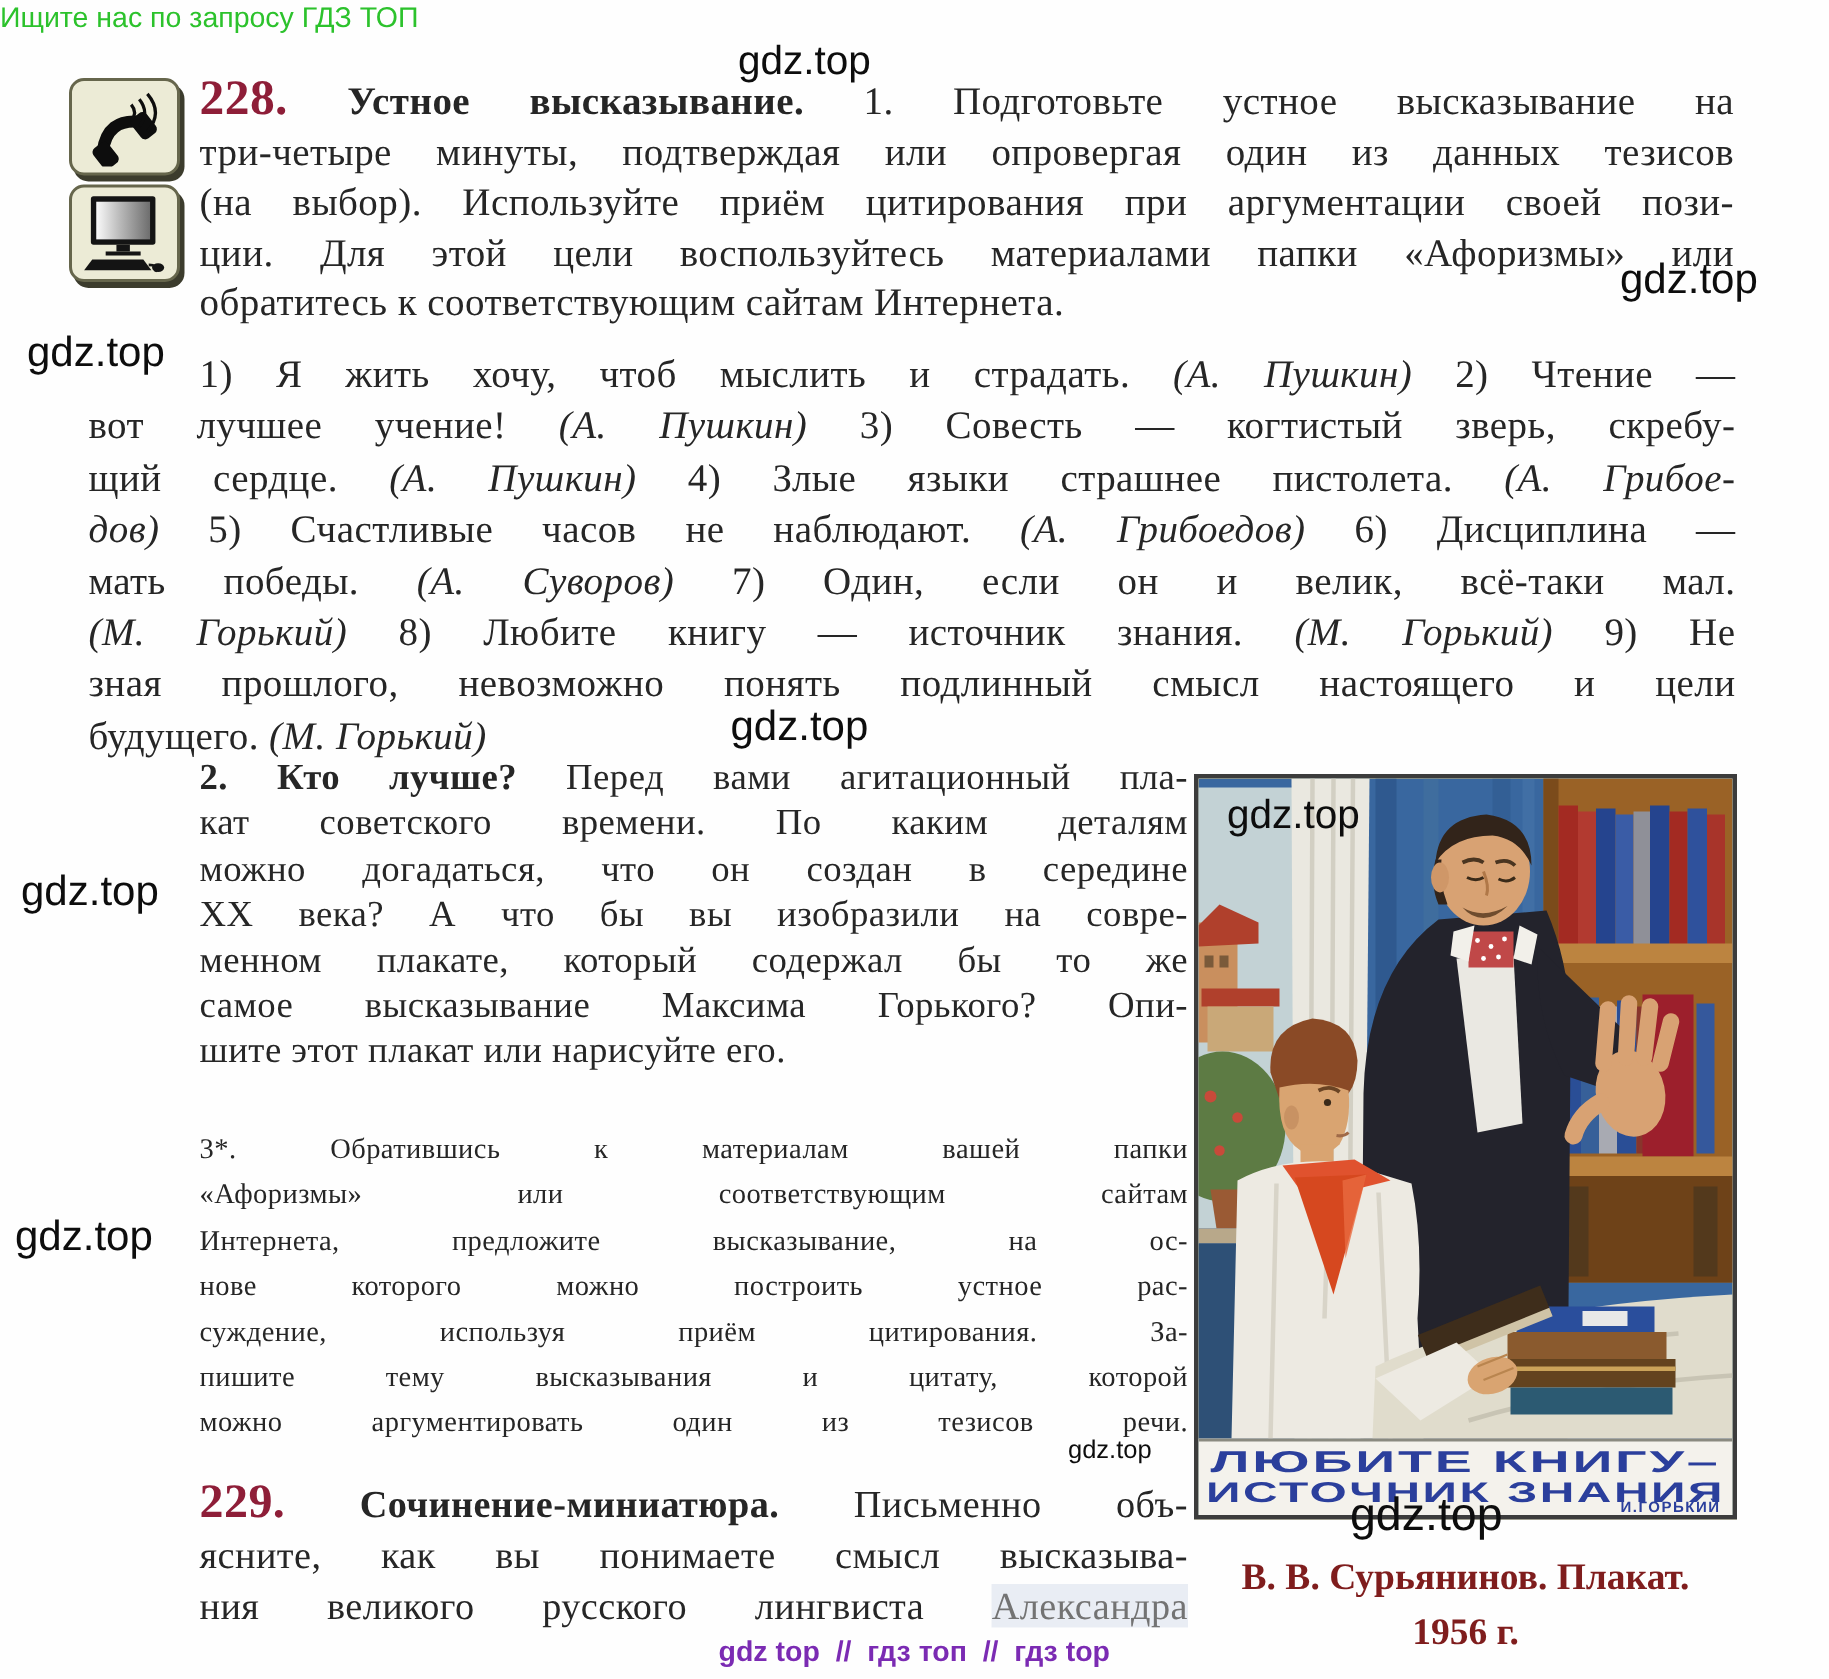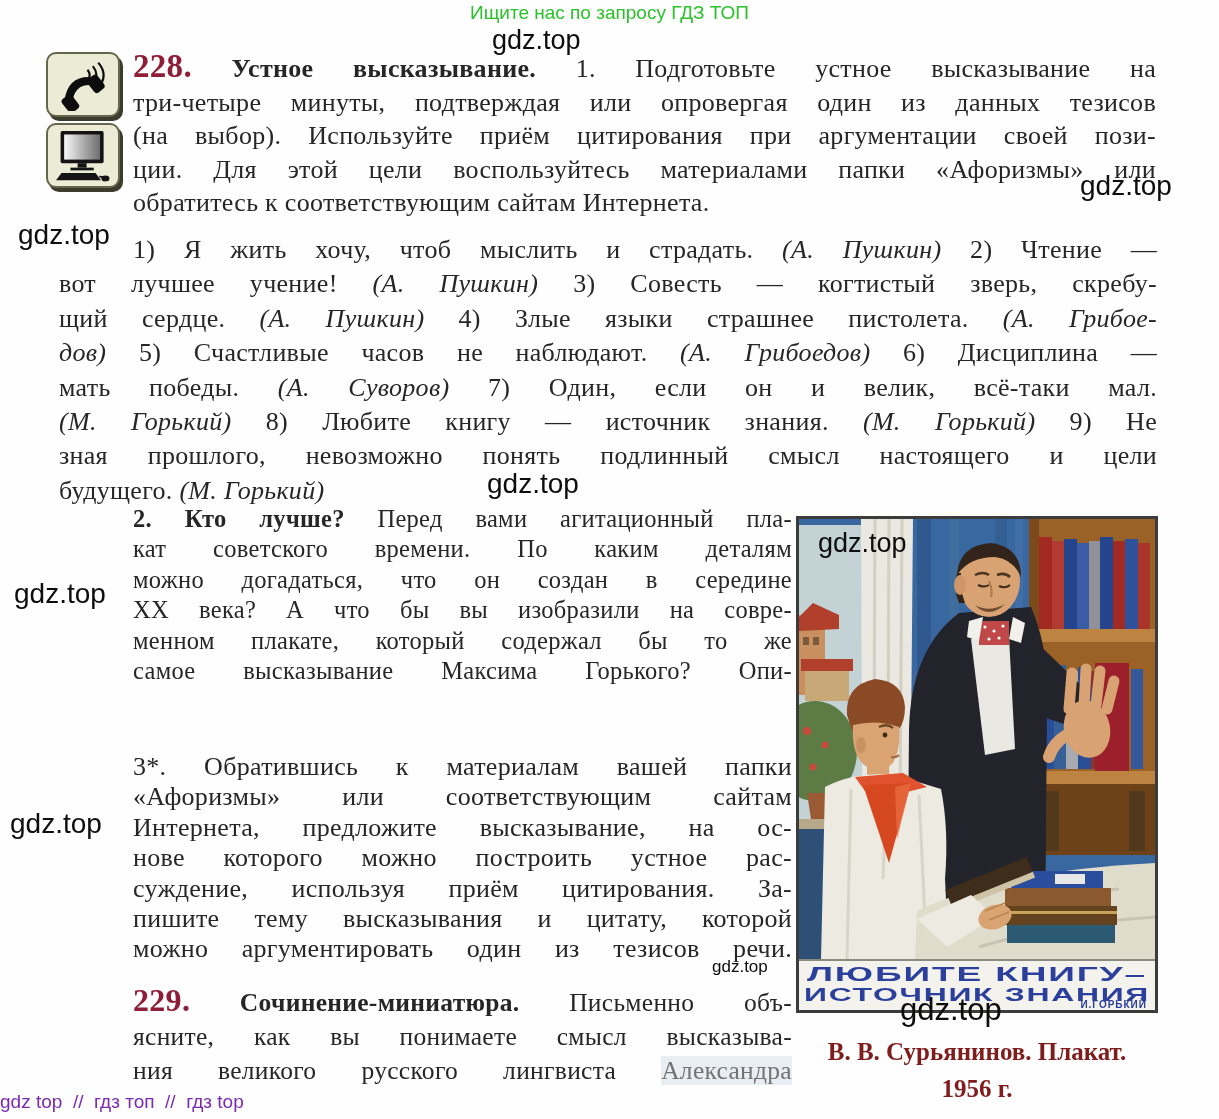--- a/index.html
+++ b/index.html
@@ -1,55 +1,55 @@
 <!DOCTYPE html>
 <html><head>
 <meta charset="utf-8">
 <style>
   html,body{margin:0;padding:0;background:#fff;}
   .page{position:relative;width:1219px;height:1119px;background:#fefefe;overflow:hidden;
         font-family:"Liberation Serif","DejaVu Serif",serif;color:#262626;}
 
   
   .sans{font-family:"Liberation Sans","DejaVu Sans",sans-serif;}
-  .promo{position:absolute;top:2px;left:0;width:100%;text-align:center;
+  .promo{position:absolute;top:2px;left:0;width:100%;text-align:left;
          font-size:19px;color:#2cc22c;}
   .wm{position:absolute;color:#0d0d0d;}
   #wm-top{left:492px;top:25px;font-size:27px;}
   #wm-right228{left:1080px;top:170px;font-size:28px;}
   #wm-quotes-left{left:18px;top:219px;font-size:28px;}
   #wm-quotes-center{left:487px;top:468px;font-size:28px;}
   #wm-s2{left:14px;top:578px;font-size:28px;}
   #wm-s3{left:10px;top:808px;font-size:28px;}
   #wm-poster-top{left:818px;top:528px;font-size:27px;z-index:4;}
   #wm-small{left:712px;top:957px;font-size:17px;}
   #wm-poster-bottom{left:900px;top:992px;font-size:31px;z-index:6;}
-  .footer-wm{position:absolute;top:1091px;left:0;width:100%;text-align:left;
-             font-size:19px;color:#7b2bb3;white-space:pre;}
+  .footer-wm{position:absolute;top:1091px;left:0;width:100%;text-align:center;
+             font-size:19px;color:#7b2bb3;white-space:pre;font-weight:bold;}
 
   
   .icon-col{position:absolute;left:46px;top:52px;width:80px;}
   .icon-box{width:70px;height:61px;background:#ecebd6;border:2px solid #66664c;
             border-radius:10px;box-shadow:3px 4px 0 #3c3c2d;margin-bottom:6px;
             display:flex;align-items:center;justify-content:center;}
   .icon-box svg{width:58px;height:52px;}
 
   
   .tb{position:absolute;letter-spacing:0.3px;}
   .line{text-align:justify;text-align-last:justify;}
   .line.last{text-align-last:left;}
   .b{font-weight:bold;}
   .i{font-style:italic;}
   .num{color:#8e1e38;font-weight:bold;font-size:33px;}
   .link{color:#737373;background:#e9edf4;}
   #ex228{left:133px;top:50px;width:1023px;font-size:26px;line-height:33.6px;}
   #quotes{left:59px;top:233px;width:1098px;font-size:26px;line-height:34.4px;}
   #quotes .line:first-child{padding-left:74px;}
   #s2{left:133px;top:504px;width:659px;font-size:24.5px;line-height:30.4px;}
-  #s3{left:133px;top:752px;width:659px;font-size:26px;line-height:30.4px;}
+  #s3{left:133px;top:752px;width:659px;font-size:19px;line-height:30.4px;}
   #ex229{left:133px;top:984px;width:659px;font-size:25.5px;line-height:33.8px;}
   #ex229 .num{font-size:32px;}
 
   
   #poster{position:absolute;left:796px;top:516px;width:356px;height:491px;
           border:3px solid #3c3c3c;background:#fef9c3;}
   #poster svg{display:block;width:100%;height:100%;}
   .banner-text{font-family:"Liberation Sans","DejaVu Sans",sans-serif;
                font-weight:900;fill:#2b3f9c;letter-spacing:1px;}
   #caption{position:absolute;left:796px;top:1033px;width:362px;text-align:center;
@@ -122,20 +122,21 @@
       <div class="line"><span>зная прошлого, невозможно понять подлинный смысл настоящего и цели</span></div>
       <div class="line last"><span>будущего. </span><span class="i">(М. Горький)</span></div>
     </div>
   <div class="tb" id="s2">
       <div class="line"><span class="b">2. Кто лучше?</span><span> Перед вами агитационный пла-</span></div>
       <div class="line"><span>кат советского времени. По каким деталям</span></div>
       <div class="line"><span>можно догадаться, что он создан в середине</span></div>
       <div class="line"><span>ХХ века? А что бы вы изобразили на совре-</span></div>
       <div class="line"><span>менном плакате, который содержал бы то же</span></div>
       <div class="line"><span>самое высказывание Максима Горького? Опи-</span></div>
+      <div class="line last"><span>шите этот плакат или нарисуйте его.</span></div>
     </div>
   <div class="tb" id="s3">
       <div class="line"><span>3*. Обратившись к материалам вашей папки</span></div>
       <div class="line"><span>«Афоризмы» или соответствующим сайтам</span></div>
       <div class="line"><span>Интернета, предложите высказывание, на ос-</span></div>
       <div class="line"><span>нове которого можно построить устное рас-</span></div>
       <div class="line"><span>суждение, используя приём цитирования. За-</span></div>
       <div class="line"><span>пишите тему высказывания и цитату, которой</span></div>
       <div class="line"><span>можно аргументировать один из тезисов речи.</span></div>
     </div>

